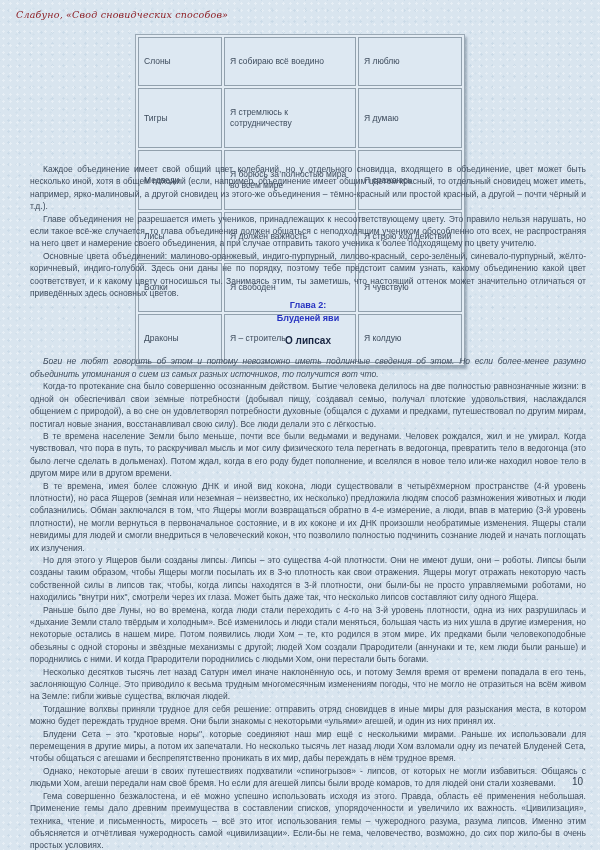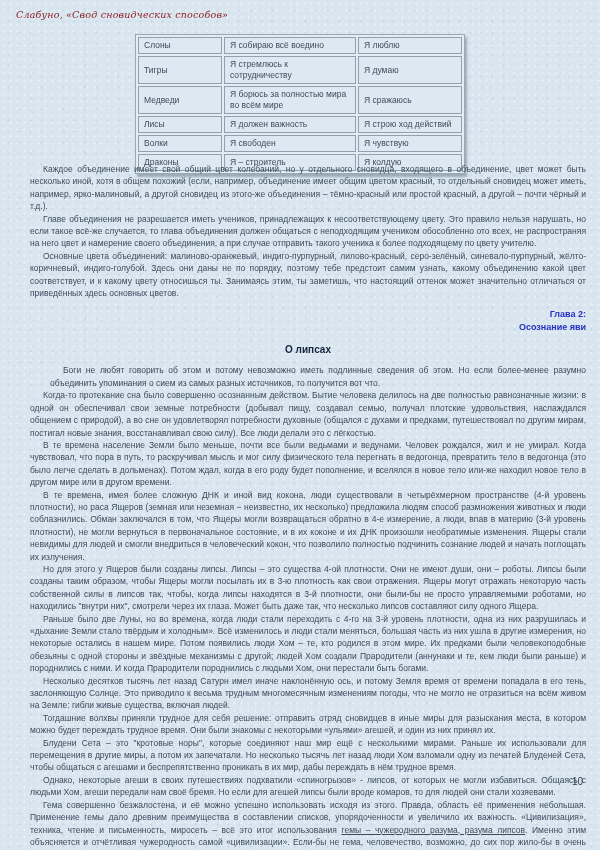--- a/index.html
+++ b/index.html
@@ -29,42 +29,42 @@
   }
   .doc-table-outer{
     border:1px solid #9aa8b4;background:#e3ecf4;
     box-shadow:1.5px 2.5px 2px rgba(96,116,136,.5);
     padding:0;
   }
   table.doc-table{border-collapse:separate;border-spacing:2px;}
   table.doc-table td{
     border:1px solid #91a0ad;background:#dde8f2;
     font-size:8.5px;line-height:11px;color:#3d4b5c;
-    padding:2px 5px;vertical-align:middle;
+    padding:18px 5px;vertical-align:middle;
   }
   td.col-group{width:72px;}
   td.col-motto{width:120px;}
   td.col-verb{width:92px;}
   .content{
     position:absolute;top:163px;left:30px;right:14px;
   }
   p.body-p{
     margin:0;font-size:8.5px;line-height:12.4px;
     text-align:justify;text-indent:13px;color:#3d4b5c;
   }
-  p.italic{margin-left:20px;}
+  p.italic{font-style:italic;}
   .chapter-heading{
-    margin:9px 0 3px 0;text-align:right;
+    margin:0 0 3px 0;text-align:center;
     font-size:9px;line-height:13px;font-weight:bold;color:#2531c0;
   }
   .section-heading{
     margin:10px 0 9px 0;text-align:center;
     font-size:10px;font-weight:bold;color:#16233f;
   }
-  .underline{text-decoration:underline;}
+  .underline{}
   .page-number{
     position:absolute;right:17px;top:776px;
     font-size:10px;color:#35414f;
   }
 </style>
 </head>
 <body>
 
 <div class="page">
 
@@ -109,21 +109,21 @@
     </div>
   </div>
 
   <div class="content">
     <p class="body-p">Каждое объединение имеет свой общий цвет колебаний, но у отдельного сновидца, входящего в объединение, цвет может быть несколько иной, хотя в общем похожий (если, например, объединение имеет общим цветом красный, то отдельный сновидец может иметь, например, ярко-малиновый, а другой сновидец из этого-же объединения – тёмно-красный или простой красный, а другой – почти чёрный и т.д.).</p>
     <p class="body-p">Главе объединения не разрешается иметь учеников, принадлежащих к несоответствующему цвету. Это правило нельзя нарушать, но если такое всё-же случается, то глава объединения должен общаться с неподходящим учеником обособленно ото всех, не распространяя на него цвет и намерение своего объединения, а при случае отправить такого ученика к более подходящему по цвету учителю.</p>
     <p class="body-p">Основные цвета объединений: малиново-оранжевый, индиго-пурпурный, лилово-красный, серо-зелёный, синевало-пурпурный, жёлто-коричневый, индиго-голубой. Здесь они даны не по порядку, поэтому тебе предстоит самим узнать, какому объединению какой цвет соответствует, и к какому цвету относишься ты. Занимаясь этим, ты заметишь, что настоящий оттенок может значительно отличаться от приведённых здесь основных цветов.</p>
 
     <div class="chapter-heading">
       <div>Глава 2:</div>
-      <div>Осознание яви</div>
+      <div>Блуденей яви</div>
     </div>
 
     <div class="section-heading">О липсах</div>
 
     <p class="body-p italic">Боги не любят говорить об этом и потому невозможно иметь подлинные сведения об этом. Но если более-менее разумно объединить упоминания о сием из самых разных источников, то получится вот что.</p>
     <p class="body-p">Когда-то протекание сна было совершенно осознанным действом. Бытие человека делилось на две полностью равнозначные жизни: в одной он обеспечивал свои земные потребности (добывал пищу, создавал семью, получал плотские удовольствия, наслаждался общением с природой), а во сне он удовлетворял потребности духовные (общался с духами и предками, путешествовал по другим мирам, постигал новые знания, восстанавливал свою силу). Все люди делали это с лёгкостью.</p>
     <p class="body-p">В те времена население Земли было меньше, почти все были ведьмами и ведунами. Человек рождался, жил и не умирал. Когда чувствовал, что пора в путь, то раскручивал мысль и мог силу физического тела перегнать в ведогонца, превратить тело в ведогонца (это было легче сделать в дольменах). Потом ждал, когда в его роду будет пополнение, и вселялся в новое тело или-же находил новое тело в другом мире или в другом времени.</p>
     <p class="body-p">В те времена, имея более сложную ДНК и иной вид кокона, люди существовали в четырёхмерном пространстве (4-й уровень плотности), но раса Ящеров (земная или неземная – неизвестно, их несколько) предложила людям способ размножения животных и люди соблазнились. Обман заключался в том, что Ящеры могли возвращаться обратно в 4-е измерение, а люди, впав в материю (3-й уровень плотности), не могли вернуться в первоначальное состояние, и в их коконе и их ДНК произошли необратимые изменения. Ящеры стали невидимы для людей и смогли внедриться в человеческий кокон, что позволило полностью подчинить сознание людей и начать поглощать их излучения.</p>
     <p class="body-p">Но для этого у Ящеров были созданы липсы. Липсы – это существа 4-ой плотности. Они не имеют души, они – роботы. Липсы были созданы таким образом, чтобы Ящеры могли посылать их в 3-ю плотность как свои отражения. Ящеры могут отражать некоторую часть собственной силы в липсов так, чтобы, когда липсы находятся в 3-й плотности, они были-бы не просто управляемыми роботами, но находились "внутри них", смотрели через их глаза. Может быть даже так, что несколько липсов составляют силу одного Ящера.</p>
     <p class="body-p">Раньше было две Луны, но во времена, когда люди стали переходить с 4-го на 3-й уровень плотности, одна из них разрушилась и «дыхание Земли стало твёрдым и холодным». Всё изменилось и люди стали меняться, большая часть из них ушла в другие измерения, но некоторые остались в нашем мире. Потом появились люди Хом – те, кто родился в этом мире. Их предками были человекоподобные обезьяны с одной стороны и звёздные механизмы с другой; людей Хом создали Прародители (аннунаки и те, кем люди были раньше) и породнились с ними. И когда Прародители породнились с людьми Хом, они перестали быть богами.</p>

